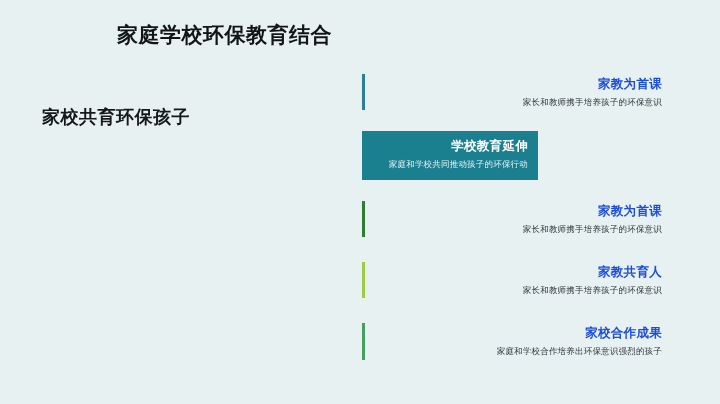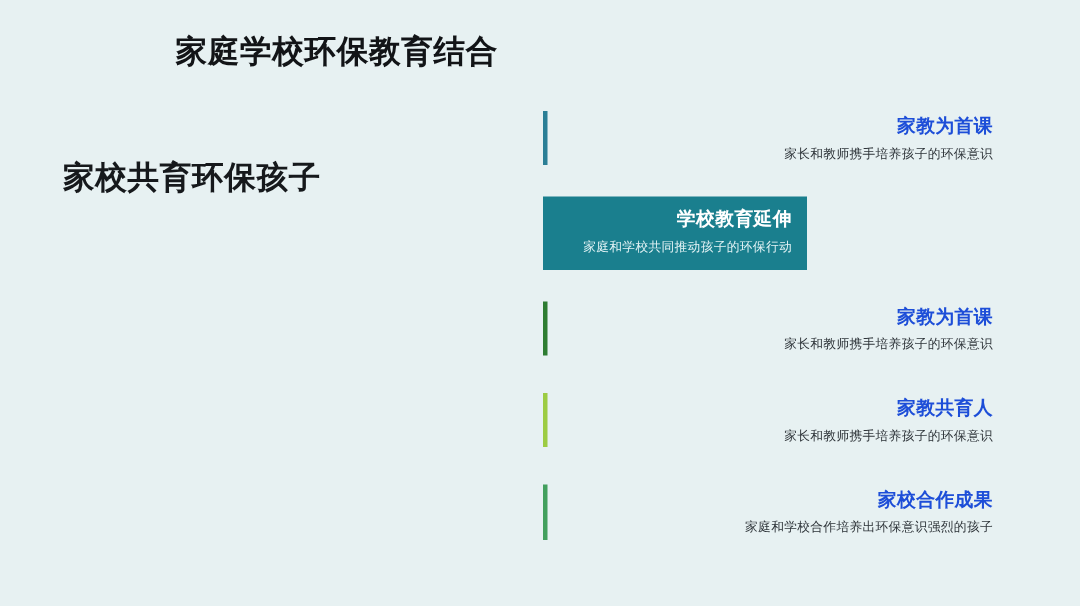--- a/index.html
+++ b/index.html
@@ -38,21 +38,21 @@
     color: #121417;
     letter-spacing: 0.5px;
     line-height: 1.25;
     margin: 0;
   }
 
   #page-subtitle {
     position: absolute;
     left: 0;
     top: 84px;
-    font-size: 21px;
+    font-size: 18px;
     font-weight: bold;
     color: #16191c;
     letter-spacing: 0.5px;
     line-height: 1.25;
     margin: 0;
     white-space: nowrap;
   }
 
   
   #item-list {

